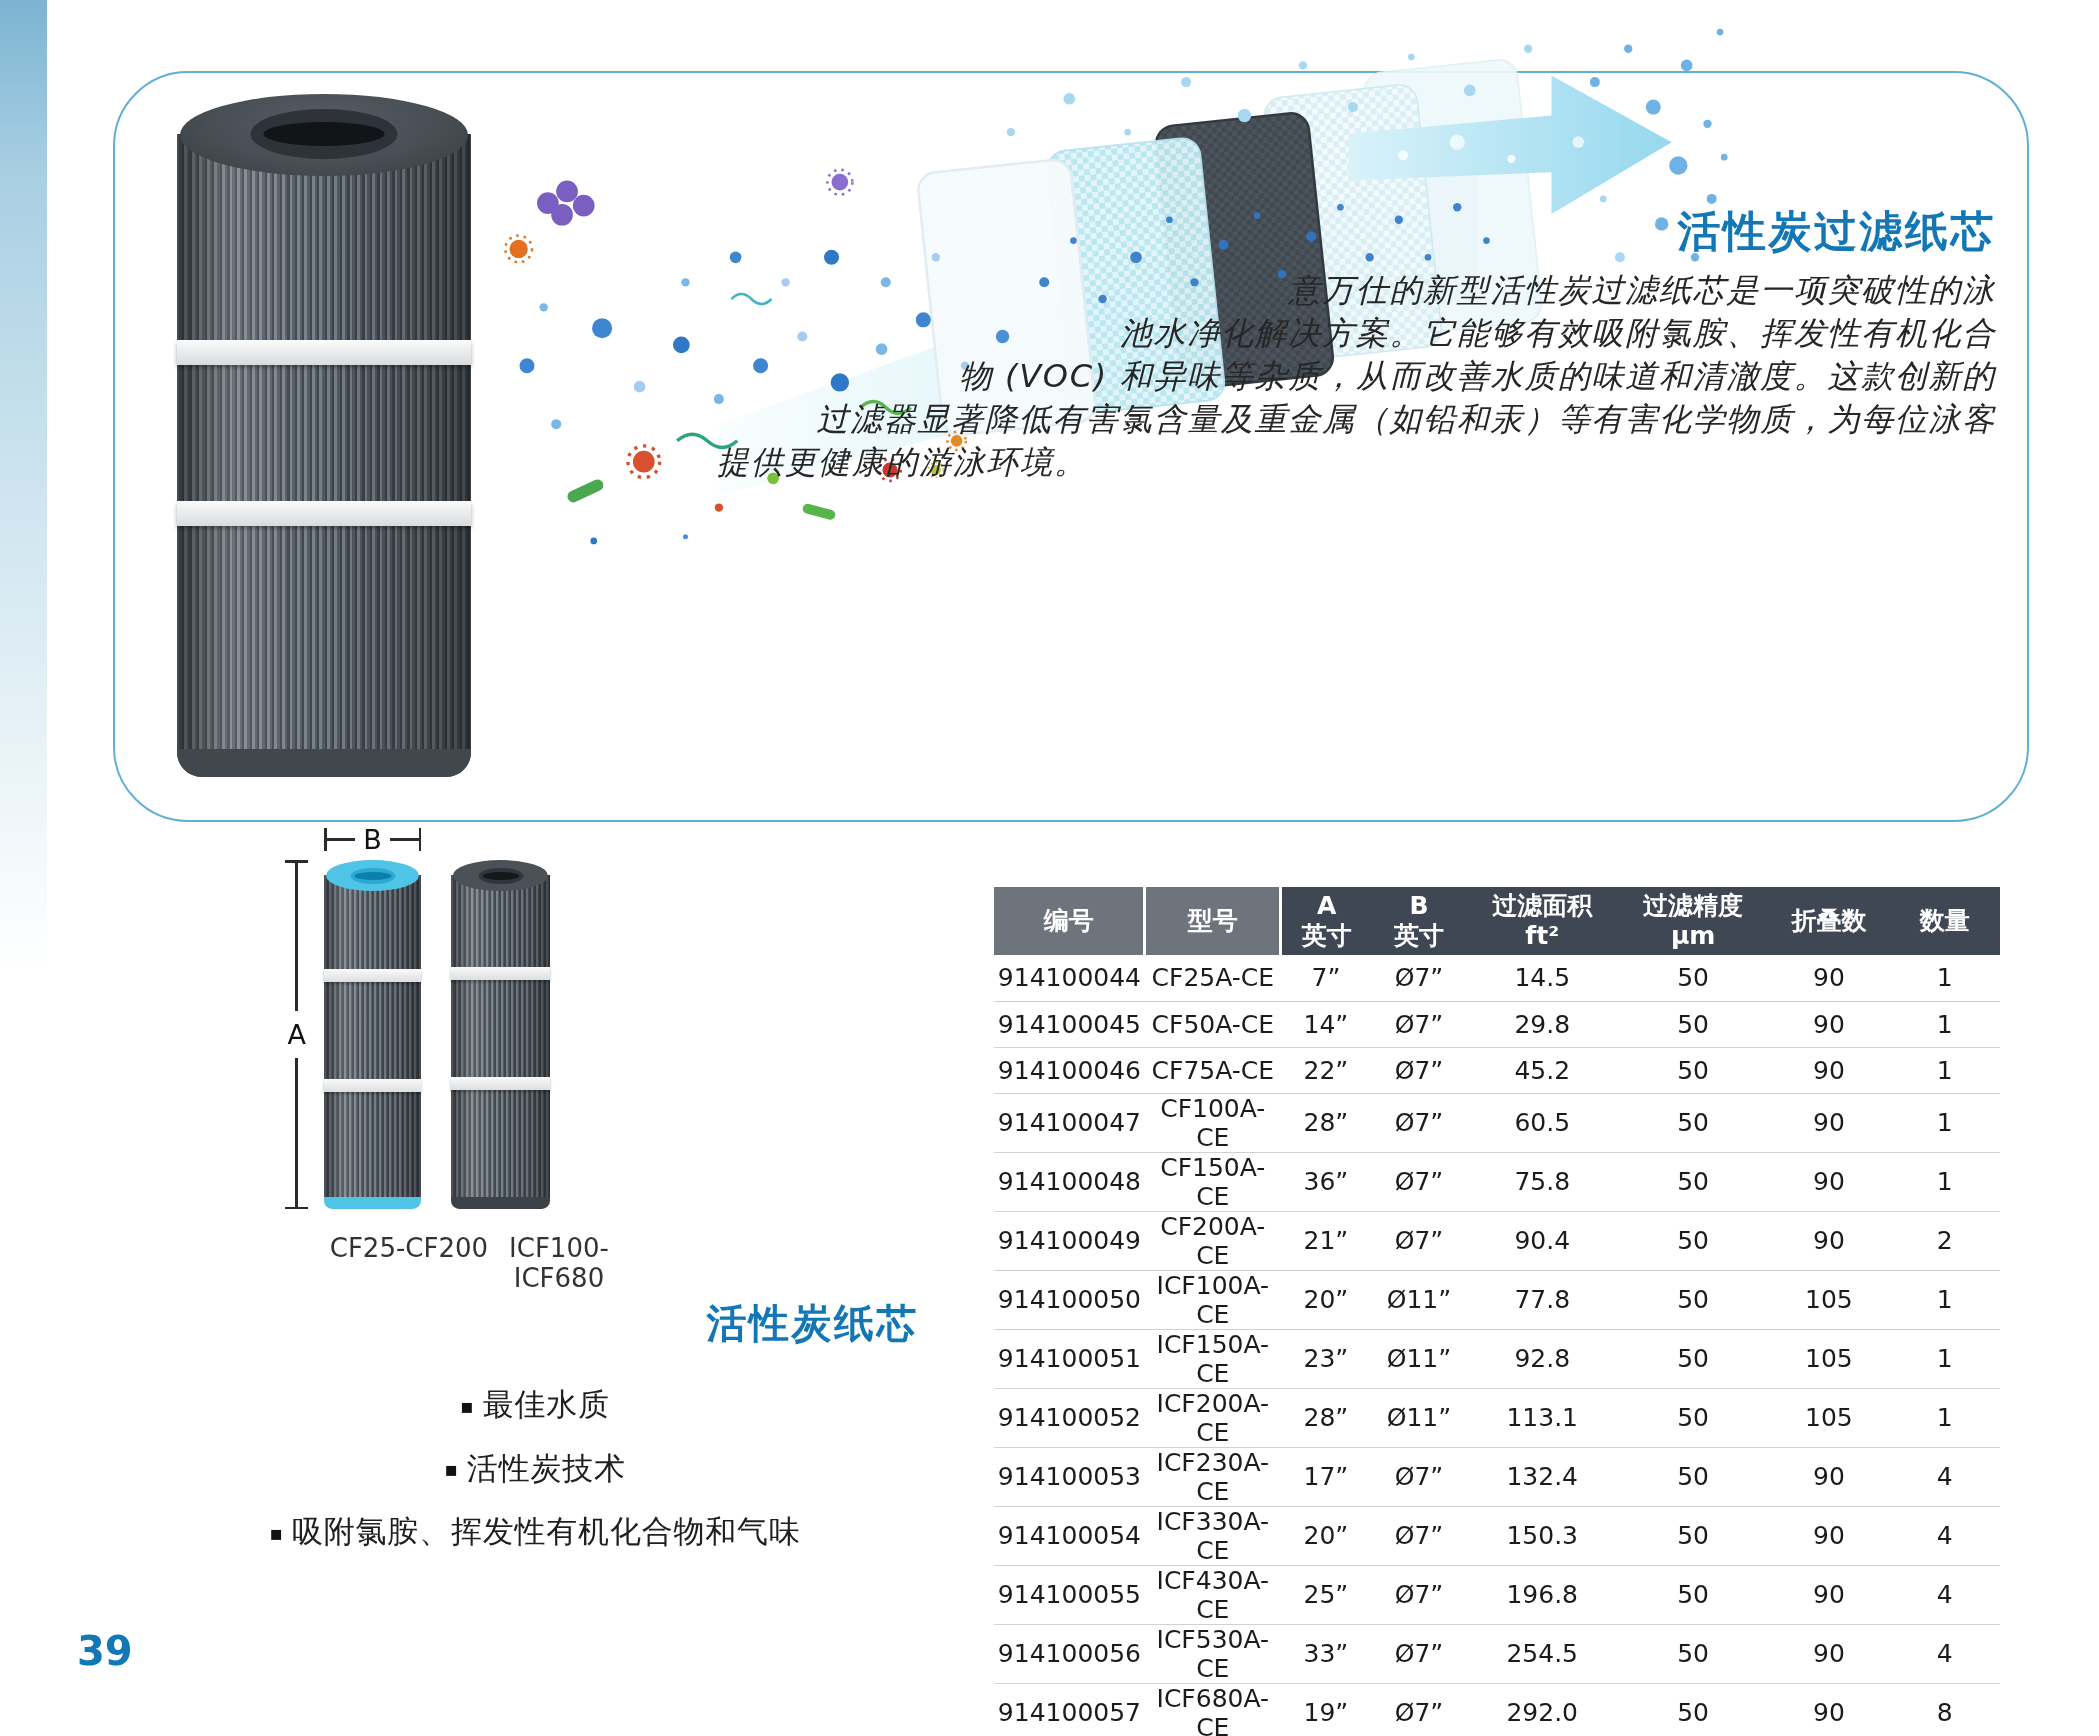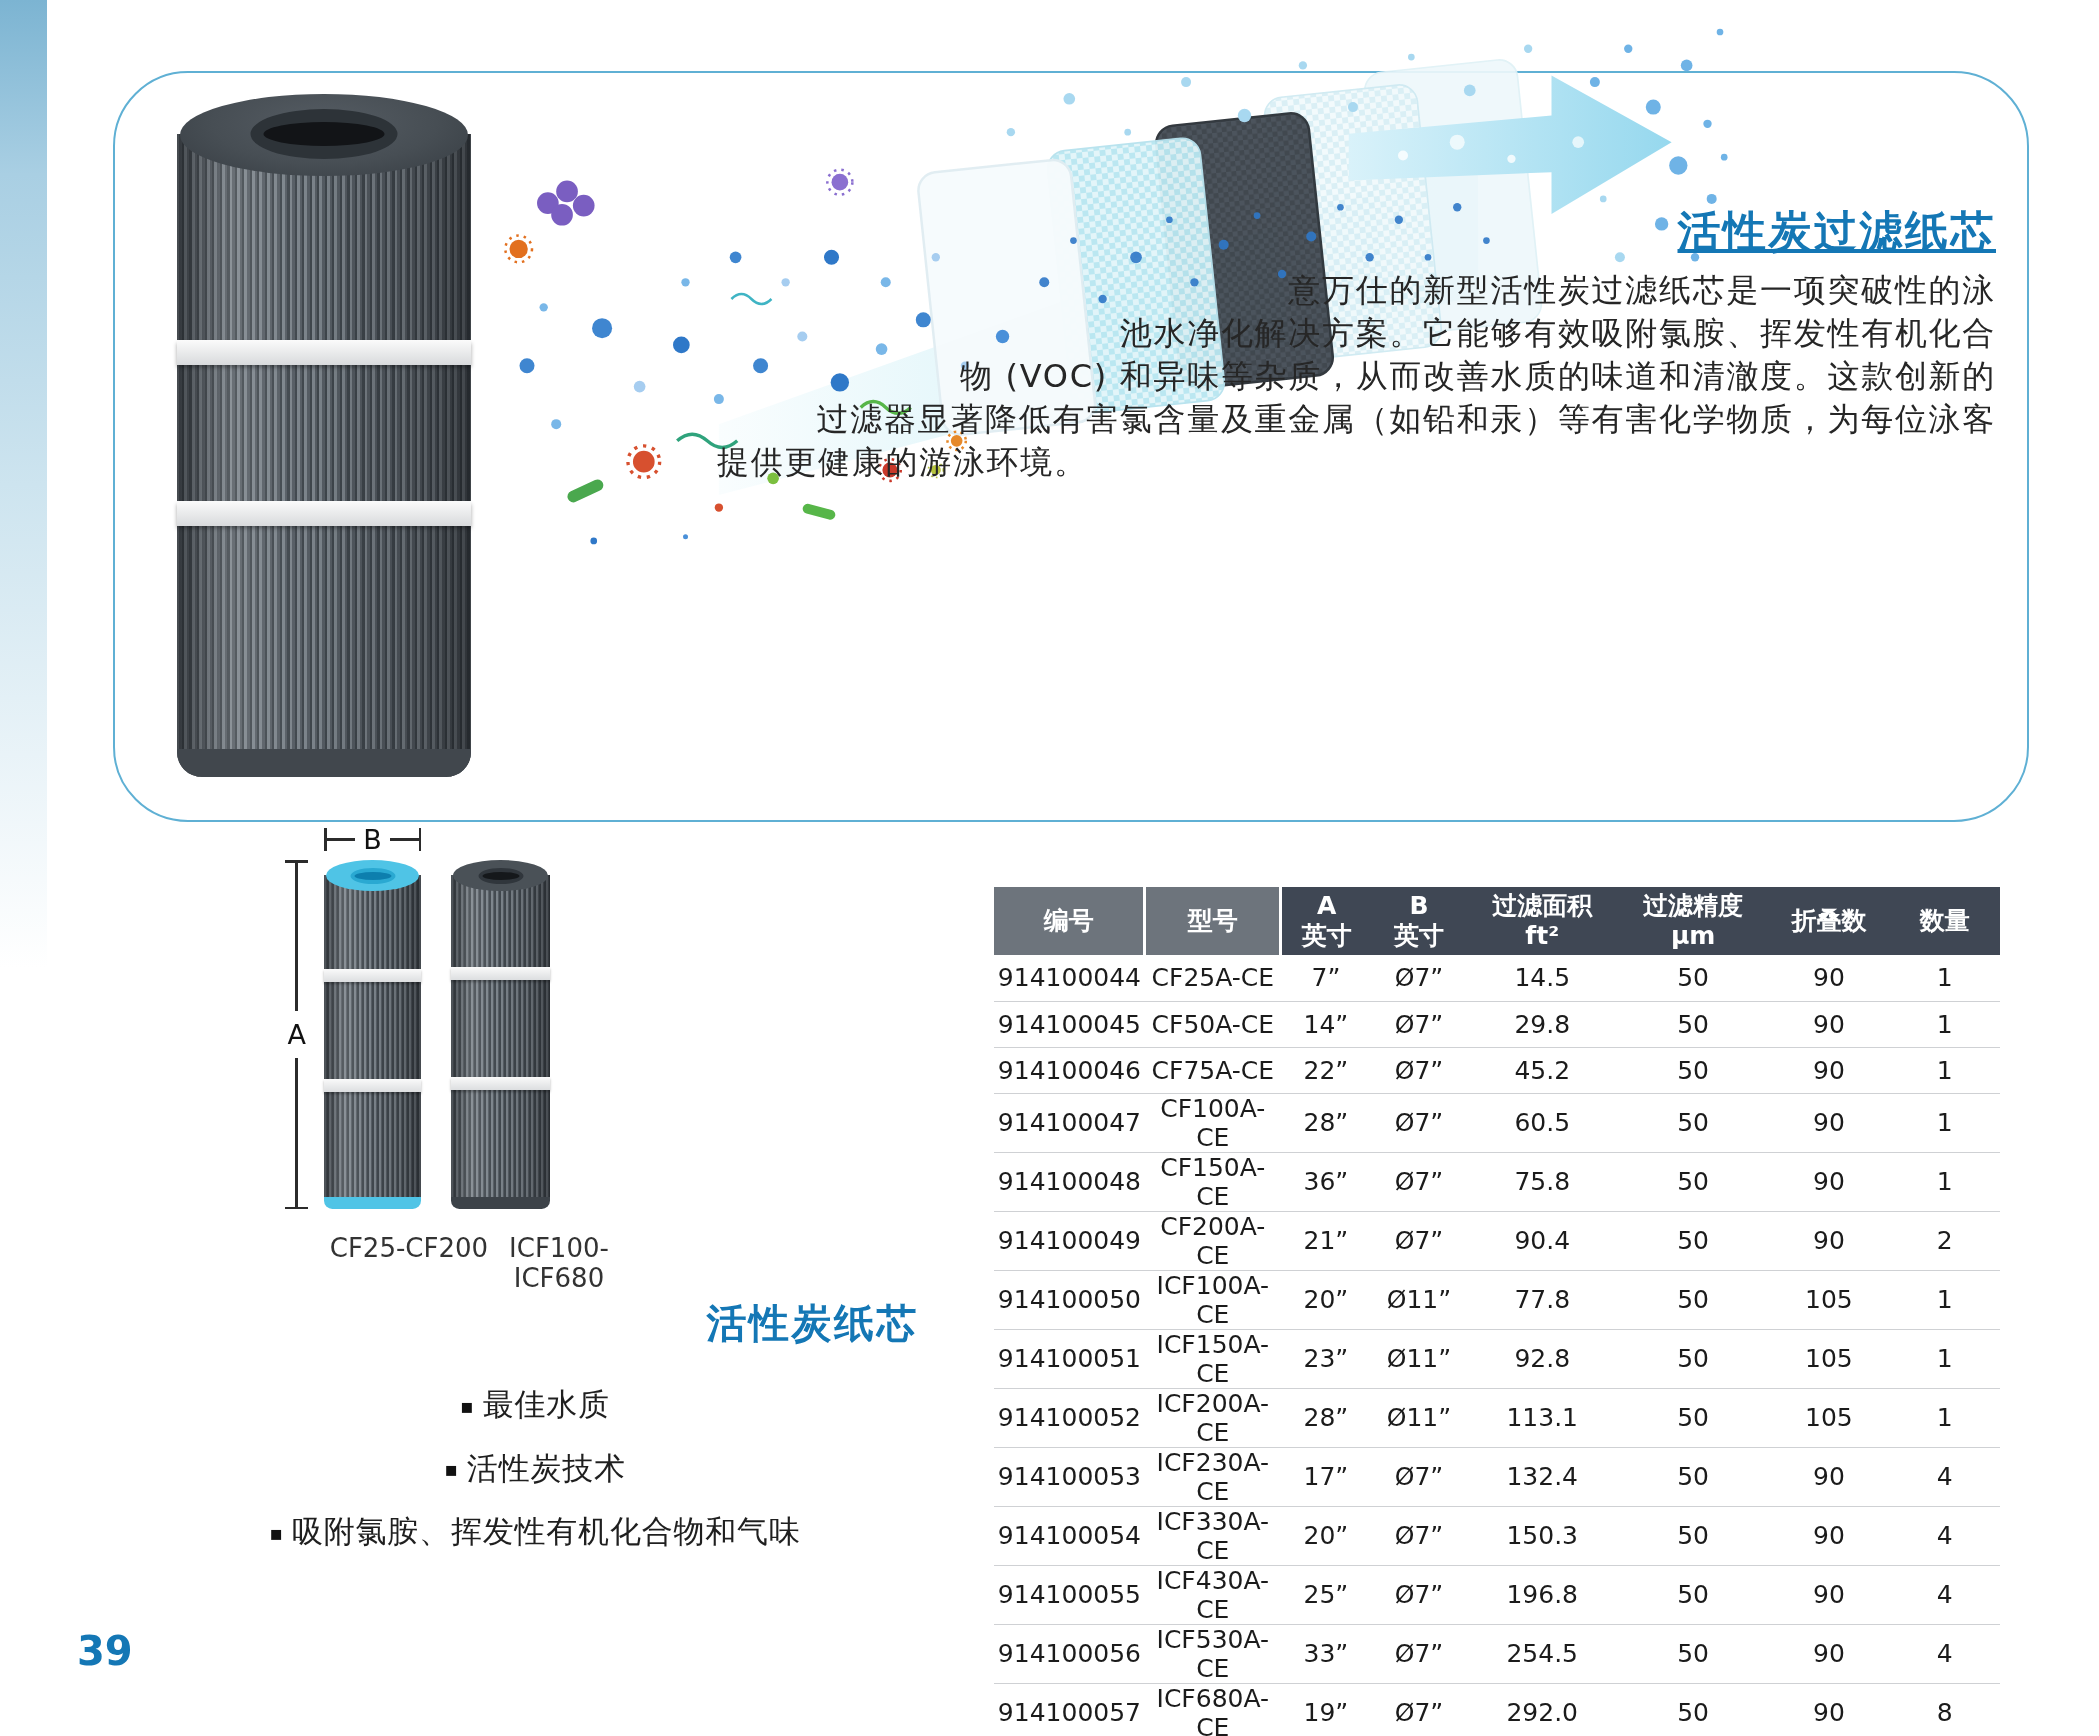--- a/index.html
+++ b/index.html
@@ -59,25 +59,24 @@
   }
 
   
   .illustration { position:absolute; left:468px; top:6.7px; width:1286px; height:584px; }
 
   
   .hero-title {
     position:absolute; top:203px; right:104px;
     font-size:43px; font-weight:bold; color:#1477b5; letter-spacing:2.5px;
     white-space:nowrap;
-    text-decoration:underline;
   }
   .hero-paragraph {
     position:absolute; top:269px; right:104px; left:705px;
-    font-size:32px; line-height:43px; color:#262626; letter-spacing:1.7px;
+    font-size:32px; line-height:43px; color:#262626; letter-spacing:1.7px;font-style:italic;
   }
   .hero-paragraph .line { white-space:nowrap; text-align:right; }
   .hero-paragraph .line:last-child { text-align:left;margin-left:12px; }
 
   
   .diagram { position:absolute; left:276px; top:822px; width:367px; height:455px; }
   .dim-b { position:absolute; left:48px; top:3.3px; width:97px; height:28px; display:flex; align-items:center; }
   .dim-a { position:absolute; left:6.7px; top:38px; width:28px; height:349px; display:flex; flex-direction:column; align-items:center; }
   .tick-v { width:2.5px; height:23.4px; background:#2b2b2b; }
   .tick-h { height:2.5px; width:23.4px; background:#2b2b2b; }

